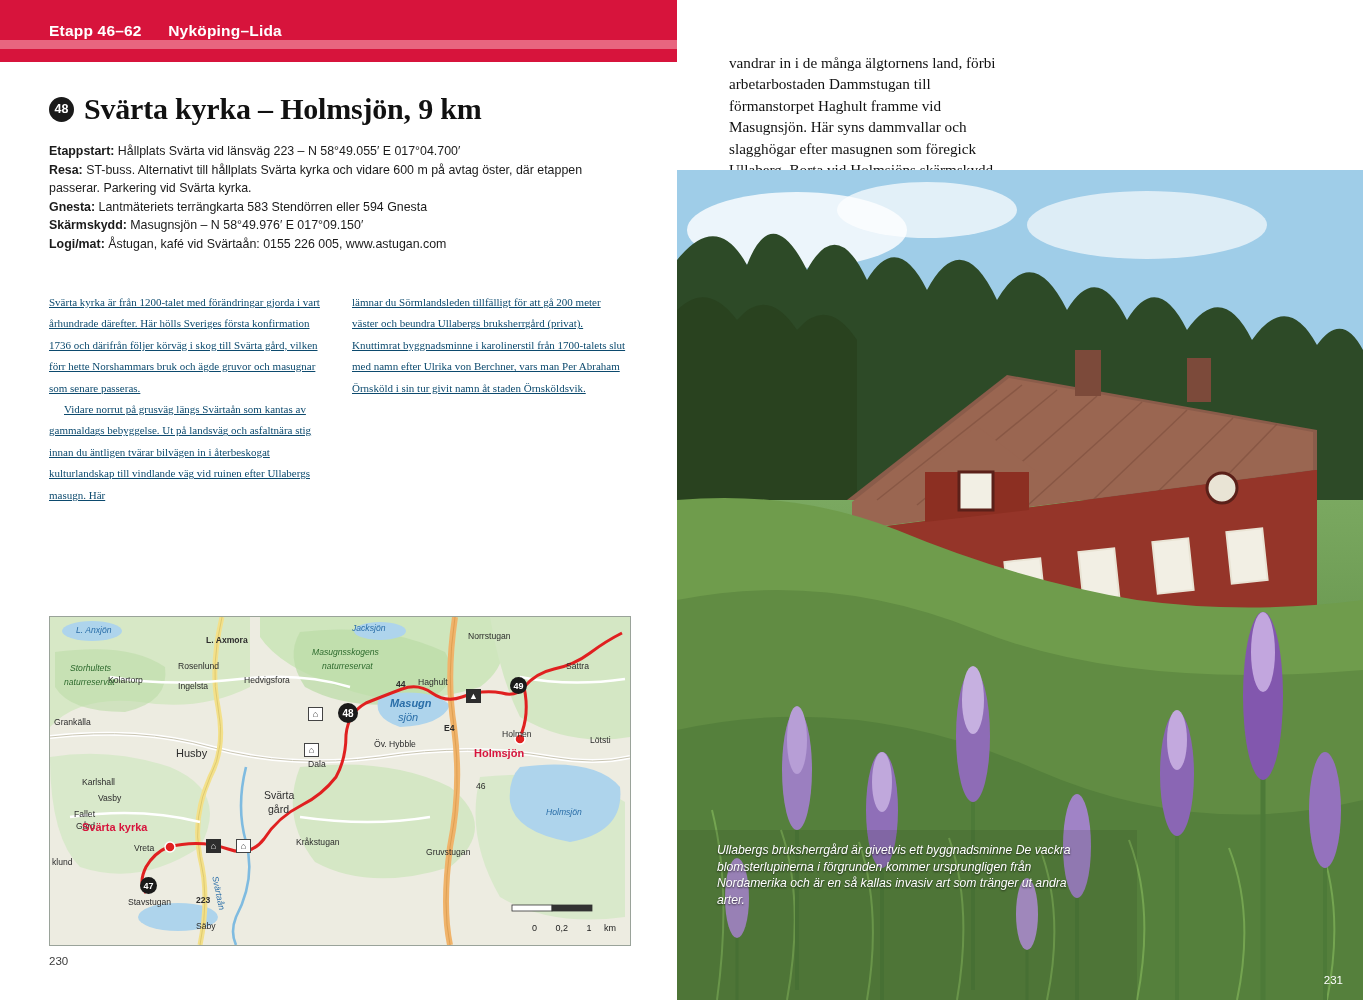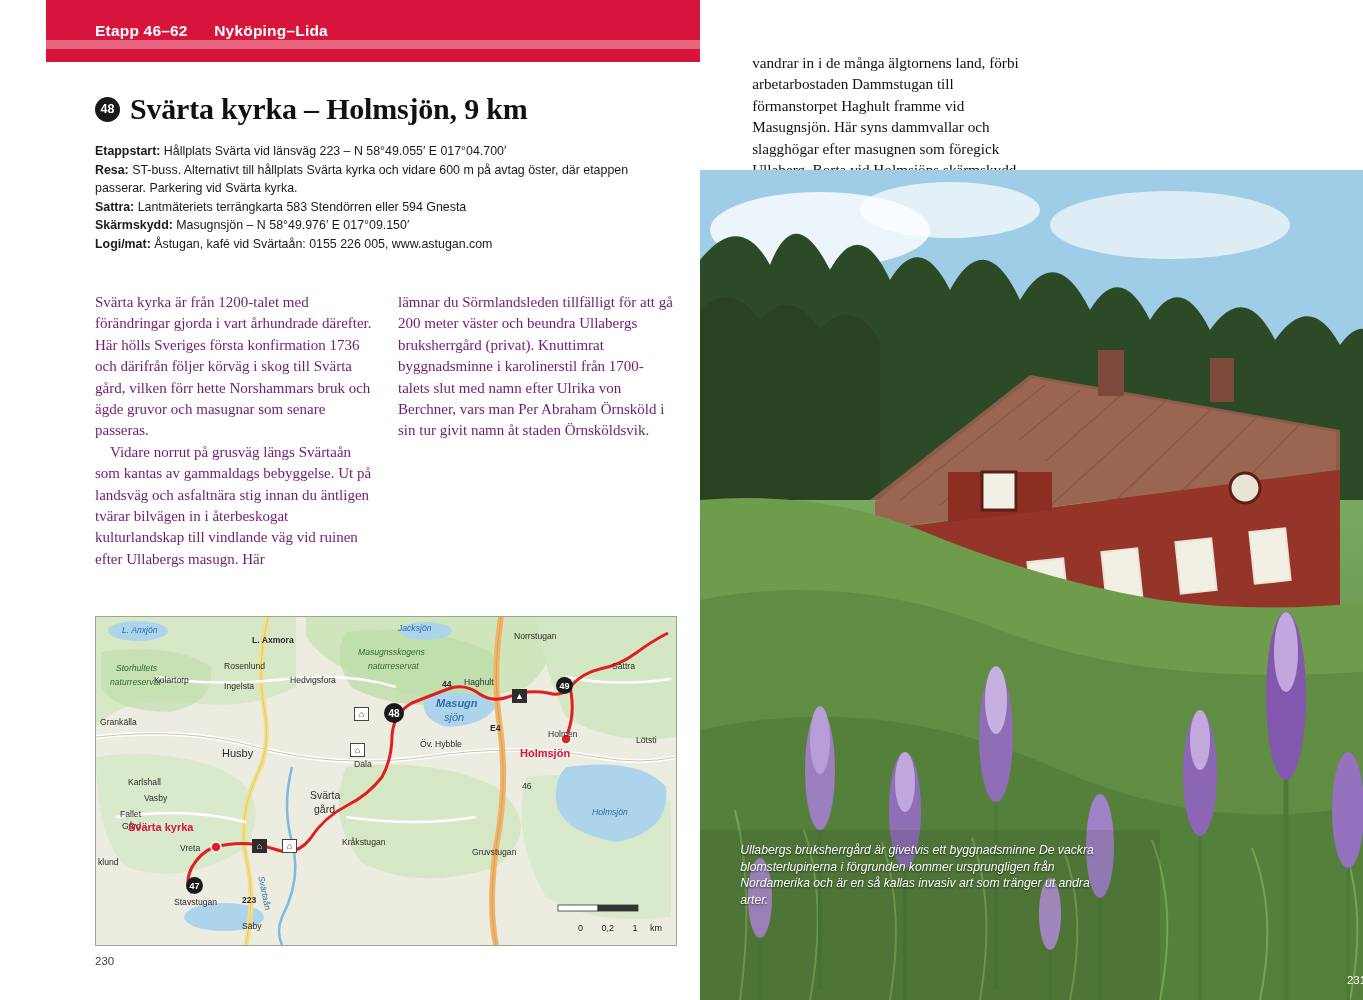--- a/index.html
+++ b/index.html
@@ -4,21 +4,21 @@
 <style>
   * { box-sizing: border-box; }
   html, body { margin:0; padding:0; }
   body {
     width:1363px; height:1000px;
     font-family:"Liberation Serif", serif;
     background:#ffffff;
     overflow:hidden;
     position:relative;
   }
-  .page { position:absolute; inset:0; display:flex;padding-left:46px; }
+  .page { position:absolute; inset:0; display:flex; }
 
   
   .left-page {
     width:677px; height:1000px; position:relative; background:#fff;
     overflow:hidden;
   }
   .header-band {
     position:absolute; top:0; left:0; width:677px; height:62px;
     background:#d7143c;
   }
@@ -59,21 +59,21 @@
     font-family:"Liberation Sans", sans-serif;
     font-size:12.4px; line-height:18.6px; color:#1a1a1a;
   }
   .facts .row { margin-bottom:0px; }
   .facts .lbl { font-weight:bold; }
 
   .columns {
     position:absolute; left:49px; top:230px; width:580px;
     display:flex; gap:26px;
   }
-  .col { width:277px; font-size:15px; line-height:21.4px; color:#701a75; text-align:left; }
+  .col { width:277px; font-size:11px; line-height:21.4px; color:#0c4a6e; text-align:left;text-decoration:underline; }
   .col p { margin:0; }
   .col p + p { text-indent:15px; }
 
   
   .map-wrap {
     position:absolute; left:49px; top:554px;
     width:582px; height:330px;
     border:1px solid #9aa39a;
     overflow:hidden;
     background:#e9e7dd;
@@ -164,21 +164,21 @@
       </div>
 
       <div class="facts">
         <div class="row">
           <span class="lbl">Etappstart:</span><span> Hållplats Svärta vid länsväg 223 – N 58°49.055′ E 017°04.700′</span>
         </div>
         <div class="row">
           <span class="lbl">Resa:</span><span> ST-buss. Alternativt till hållplats Svärta kyrka och vidare 600 m på avtag öster, där etappen passerar. Parkering vid Svärta kyrka.</span>
         </div>
         <div class="row">
-          <span class="lbl">Sattra:</span><span> Lantmäteriets terrängkarta 583 Stendörren eller 594 Gnesta</span>
+          <span class="lbl">Gnesta:</span><span> Lantmäteriets terrängkarta 583 Stendörren eller 594 Gnesta</span>
         </div>
         <div class="row">
           <span class="lbl">Skärmskydd:</span><span> Masugnsjön – N 58°49.976′ E 017°09.150′</span>
         </div>
         <div class="row">
           <span class="lbl">Logi/mat:</span><span> Åstugan, kafé vid Svärtaån: 0155 226 005, www.astugan.com</span>
         </div>
       </div>
 
       <div class="columns">

